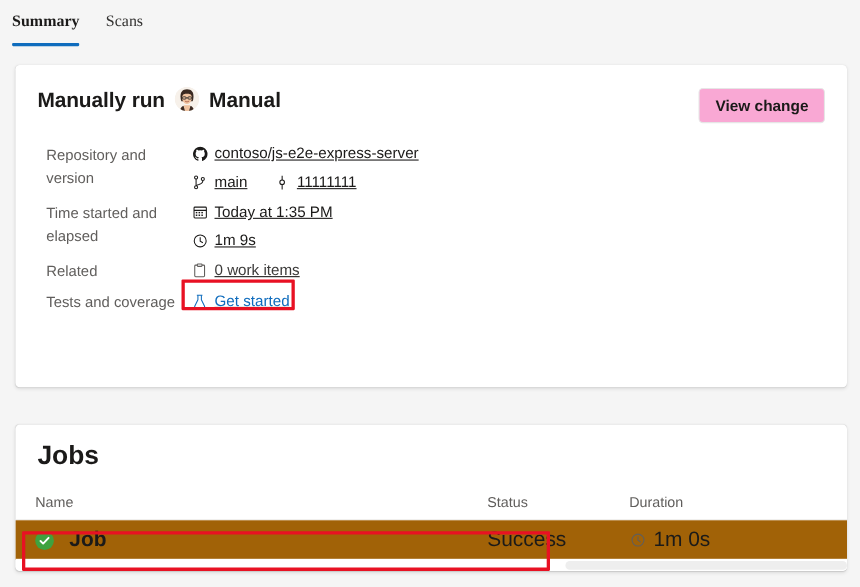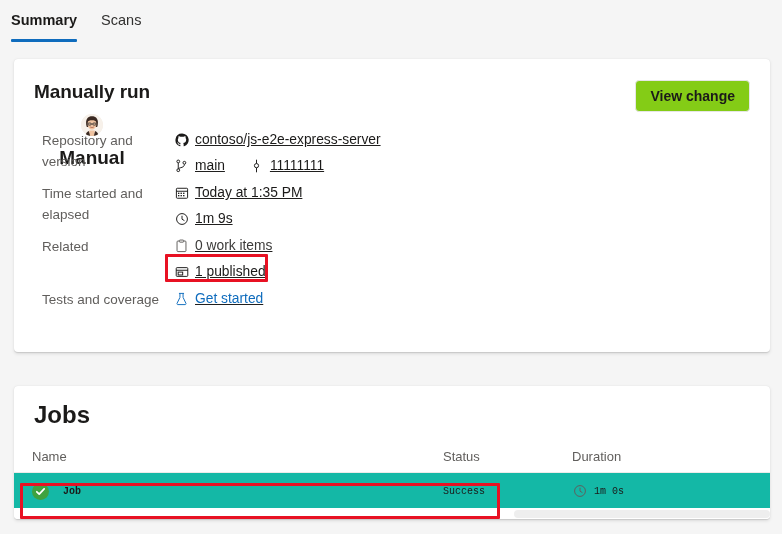--- a/index.html
+++ b/index.html
@@ -32,20 +32,21 @@
   }
   .tab {
     position: relative;
     padding: 0 8px 12px 0;
     margin-right: 16px;
     font-size: 14.5px;
     line-height: 20px;
     color: #323130;
     cursor: pointer;
     white-space: nowrap;
+    font-family: Liberation Serif, serif;
   }
   .tab.selected { font-weight: bold; color: #1b1a19; }
   .tab.selected::after {
     content: "";
     position: absolute;
     left: 0; right: 8px;
     bottom: 0;
     height: 3px;
     background: #0f6cbd;
     border-radius: 1px;
@@ -71,23 +72,21 @@
     height: 133px;
     overflow: hidden;
   }
 
   
   .run-title-row {
     position: absolute;
     left: 20px;
     top: 20px;
     display: flex;
-    align-items: center;
     gap: 9px;
-    flex-direction: column;
   }
   .run-title {
     font-size: 19px;
     line-height: 26px;
     font-weight: 600;
     color: #1b1a19;
     letter-spacing: -0.1px;
   }
   .avatar {
     width: 22px; height: 22px;
@@ -104,21 +103,21 @@
     color: #1b1a19;
   }
 
   .view-change-btn {
     position: absolute;
     right: 20px;
     top: 21px;
     height: 32px;
     min-width: 106px;
     padding: 0 14px;
-    background: #84cc16;
+    background: #f9a8d4;
     border: 1px solid #e6e6e6;
     border-radius: 4px;
     font-family: "Liberation Sans", sans-serif;
     font-size: 14px;
     font-weight: bold;
     color: #1b1a19;
     cursor: pointer;
   }
 
   
@@ -210,25 +209,24 @@
   .jobs-head {
     height: 33px;
     padding-left: 18px;
     border-bottom: 1px solid #edebe9;
     color: #605e5c;
     font-size: 13px;
   }
   .jobs-row {
     height: 36px;
     padding-left: 18px;
-    background: #14b8a6;
-    font-size: 10px;
+    background: #a16207;
+    font-size: 19px;
     color: #1b1a19;
     cursor: pointer;
-    font-family: Liberation Mono, monospace;
   }
   .col-name   { width: 411px; flex: 0 0 411px; display:flex; align-items:center; gap:14px;text-align:center; }
   .col-status { width: 129px; flex: 0 0 129px; }
   .col-dur    { width: 180px; flex: 0 0 180px; display:flex; align-items:center; gap:7px; }
   .jobs-row .col-name .job-name { font-weight: bold; }
   .jobs-row .col-status { font-weight: normal; }
 
   .status-ok {
     width: 17px; height: 17px;
     border-radius: 50%;
@@ -389,32 +387,20 @@
           <span class="ico">
             <svg width="13" height="14" viewBox="0 0 14 16">
                 <g fill="none" stroke="#605e5c" stroke-width="1.1">
                   <path d="M4.6 2.3H2.9c-.6 0-1 .4-1 1v10.1c0 .5.4 1 1 1h8.2c.6 0 1-.5 1-1V3.3c0-.6-.4-1-1-1H9.4"></path>
                   <rect x="4.6" y="1.2" width="4.8" height="2.4" rx=".6"></rect>
                 </g>
               </svg>
           </span>
           <span class="muted">0 work items</span>
         </div>
-        <div class="val-line">
-          <span class="ico">
-            <svg width="14" height="14" viewBox="0 0 16 16">
-                <g fill="none" stroke="#1b1a19" stroke-width="1.1">
-                  <rect x="1.4" y="3.0" width="13.2" height="10.0" rx="1"></rect>
-                  <path d="M1.4 6.0h13.2"></path>
-                  <rect x="3.6" y="8.1" width="5.2" height="3.3"></rect>
-                </g>
-              </svg>
-          </span>
-          <span>1 published</span>
-        </div>
       </div>
     </div>
 
     <div class="detail-row">
       <div class="detail-label">Tests and coverage</div>
       <div class="detail-value">
         <div class="val-line">
           <span class="ico">
             <svg width="13" height="14" viewBox="0 0 14 16">
                 <g fill="none" stroke="#0f6cbd" stroke-width="1.1" stroke-linejoin="round">

